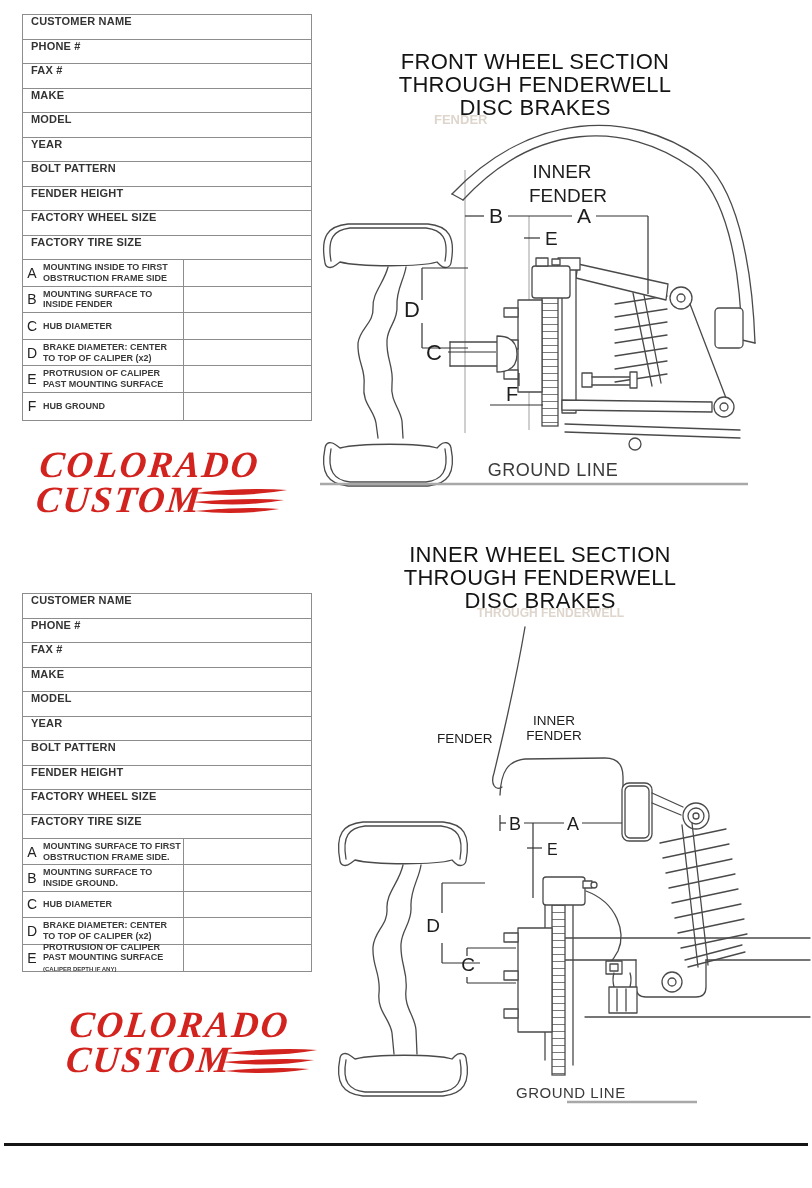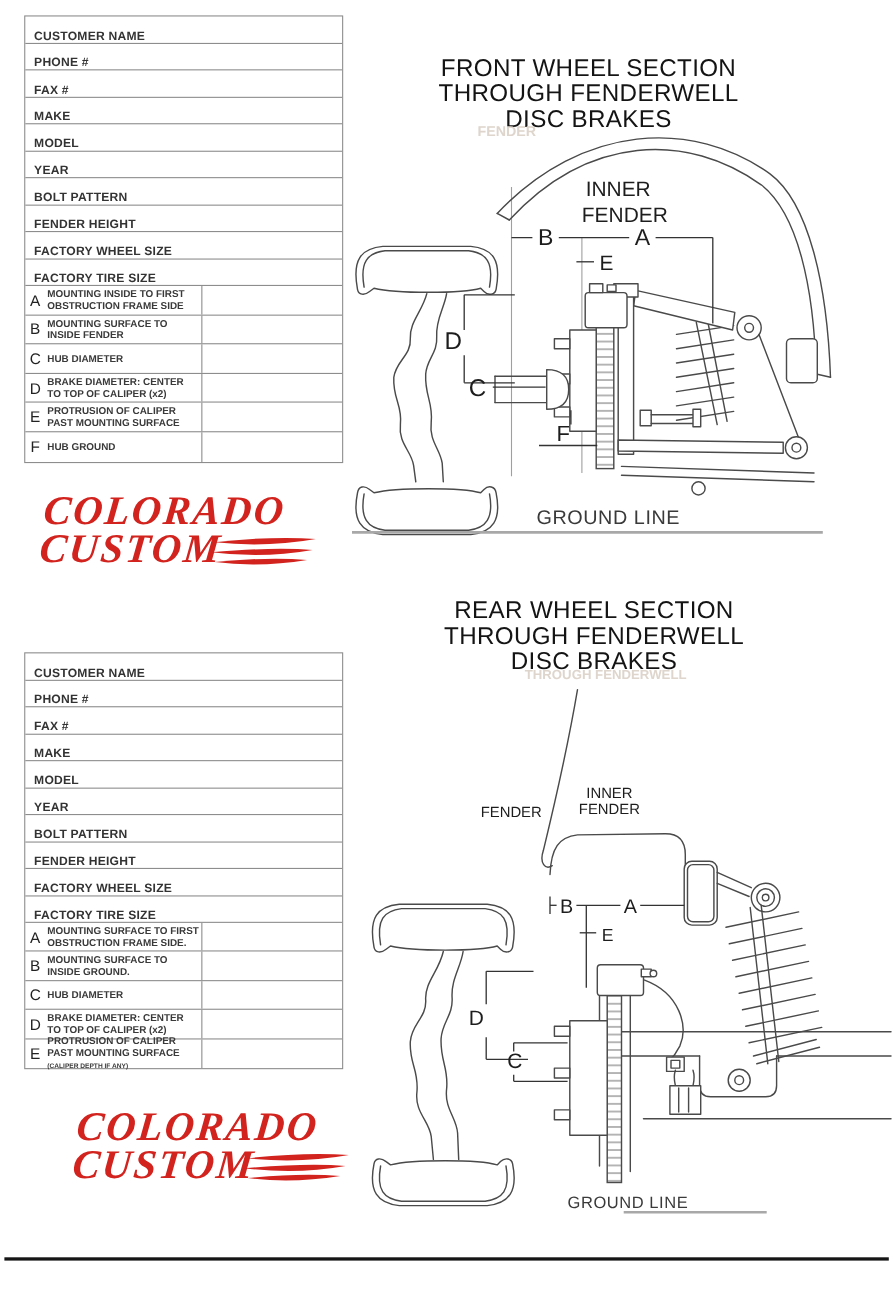--- a/index.html
+++ b/index.html
@@ -1,21 +1,21 @@
 <!DOCTYPE html>
 <html><head>
 <meta charset="utf-8">
 <style>
   html,body{margin:0;padding:0;background:#fff;}
   #page{position:relative;width:812px;height:1188px;background:#fff;overflow:hidden;
         font-family:"Liberation Sans",sans-serif;color:#2e2e2e;}
 
   
   .info-table{position:absolute;left:22px;width:290px;border:1px solid #8d8d8d;background:#fff;box-sizing:border-box;}
-  .info-row{height:24.5px;border-bottom:1px solid #8d8d8d;display:flex;align-items:flex-end;box-sizing:border-box;}
+  .info-row{height:24.5px;border-bottom:1px solid #8d8d8d;display:flex;align-items:flex-start;box-sizing:border-box;}
   .info-label{padding-left:8px;font-size:11px;font-weight:bold;color:#333;letter-spacing:.2px;}
   .measure-row{display:flex;align-items:stretch;border-bottom:1px solid #8d8d8d;box-sizing:border-box;}
   .measure-row:last-child{border-bottom:none;}
   .m-letter{width:18px;display:flex;align-items:center;justify-content:center;font-size:14px;color:#222;}
   .m-label{width:142px;display:flex;align-items:center;font-size:9px;line-height:1.2;font-weight:bold;color:#3a3a3a;padding:2px 2px 2px 2px;box-sizing:border-box;}
   .m-value{flex:1;border-left:1px solid #8d8d8d;}
   .m-small{font-size:6px;font-weight:bold;}
 
   
   .sec-title{position:absolute;width:290px;text-align:center;font-size:22px;line-height:23px;color:#141414;letter-spacing:.3px;}
@@ -252,21 +252,21 @@
       <span>CUSTOM</span>
       <svg class="flames" width="96" height="30" viewBox="0 0 96 30">
         <path d="M2,6 Q55,0 94,3 Q50,11 2,6 Z" fill="#d2231e"></path>
         <path d="M0,15 Q58,10 92,13 Q48,21 0,15 Z" fill="#d2231e"></path>
         <path d="M4,24 Q52,19 88,22 Q46,29 4,24 Z" fill="#d2231e"></path>
       </svg>
     </div>
   </div>
 
   <div class="sec-title" style="left:395px;top:543px;">
-    <div>REAR WHEEL SECTION</div>
+    <div>INNER WHEEL SECTION</div>
     <div>THROUGH FENDERWELL</div>
     <div>DISC BRAKES</div>
   </div>
   <div class="ghost" style="left:477px;top:606px;font-size:12px;">THROUGH FENDERWELL</div>
 
   <div class="info-table" style="top:593px;">
     <div class="info-row">
         <span class="info-label">CUSTOMER NAME</span>
       </div>
     <div class="info-row">

